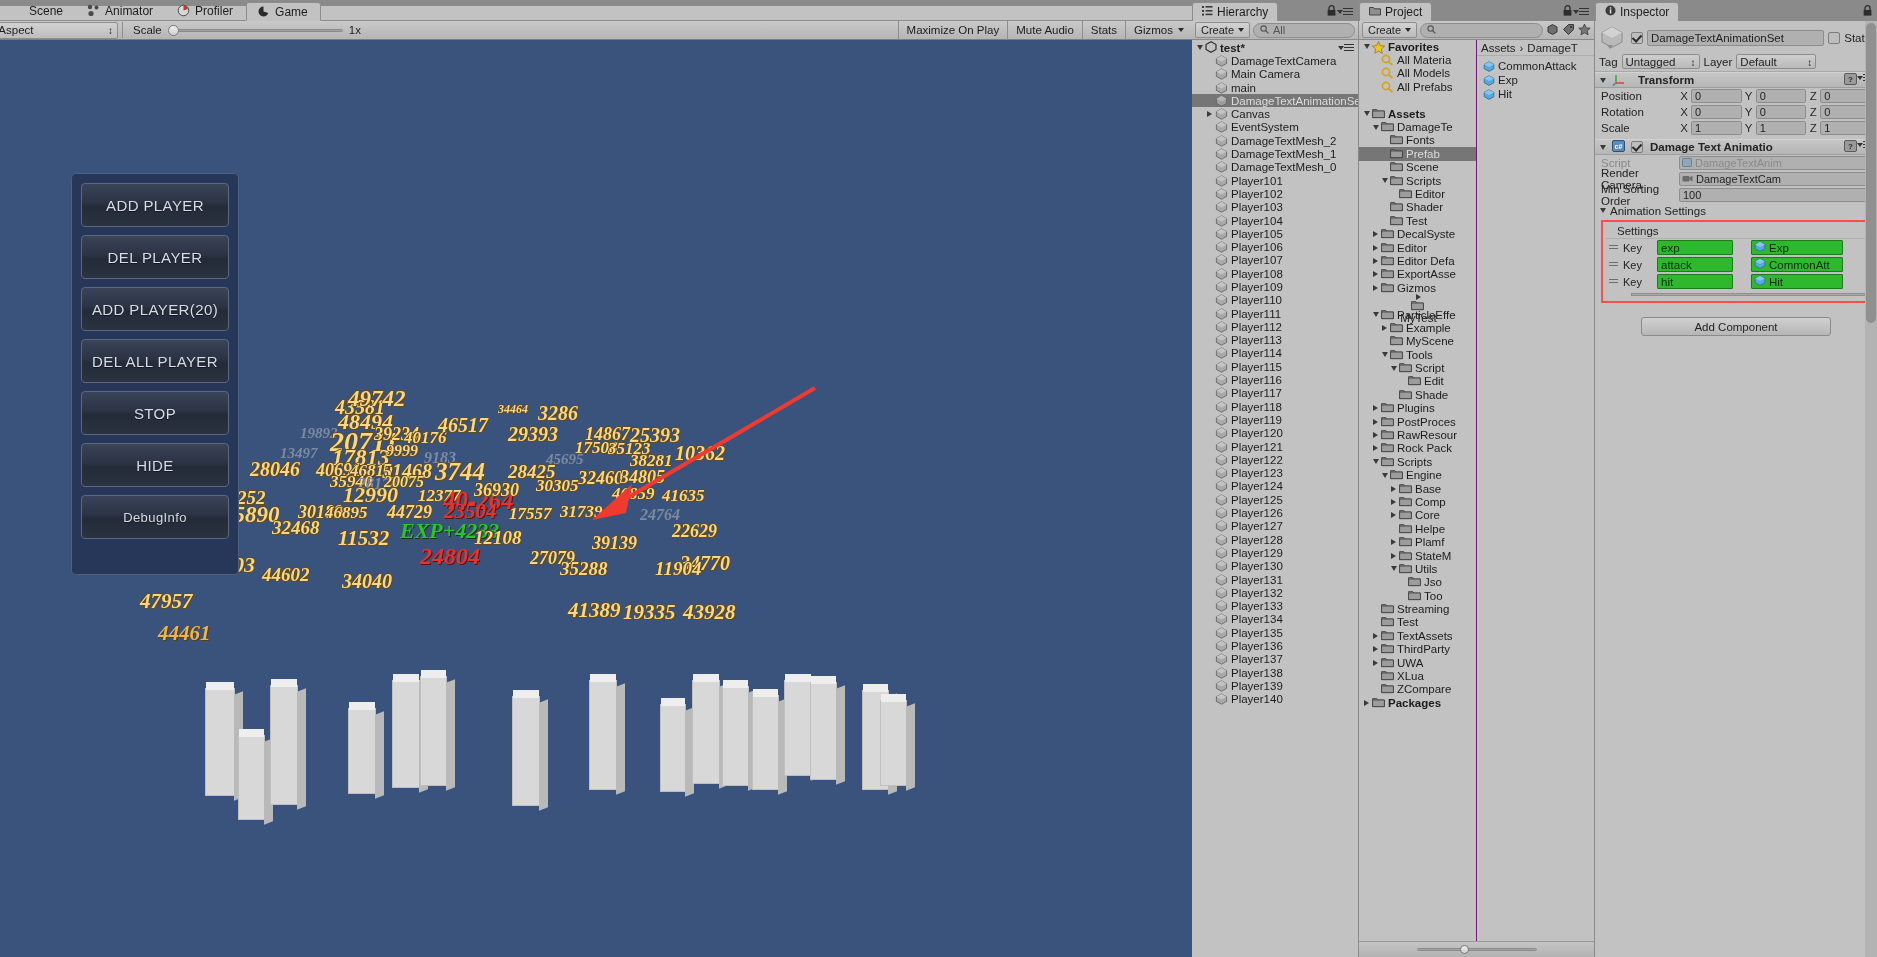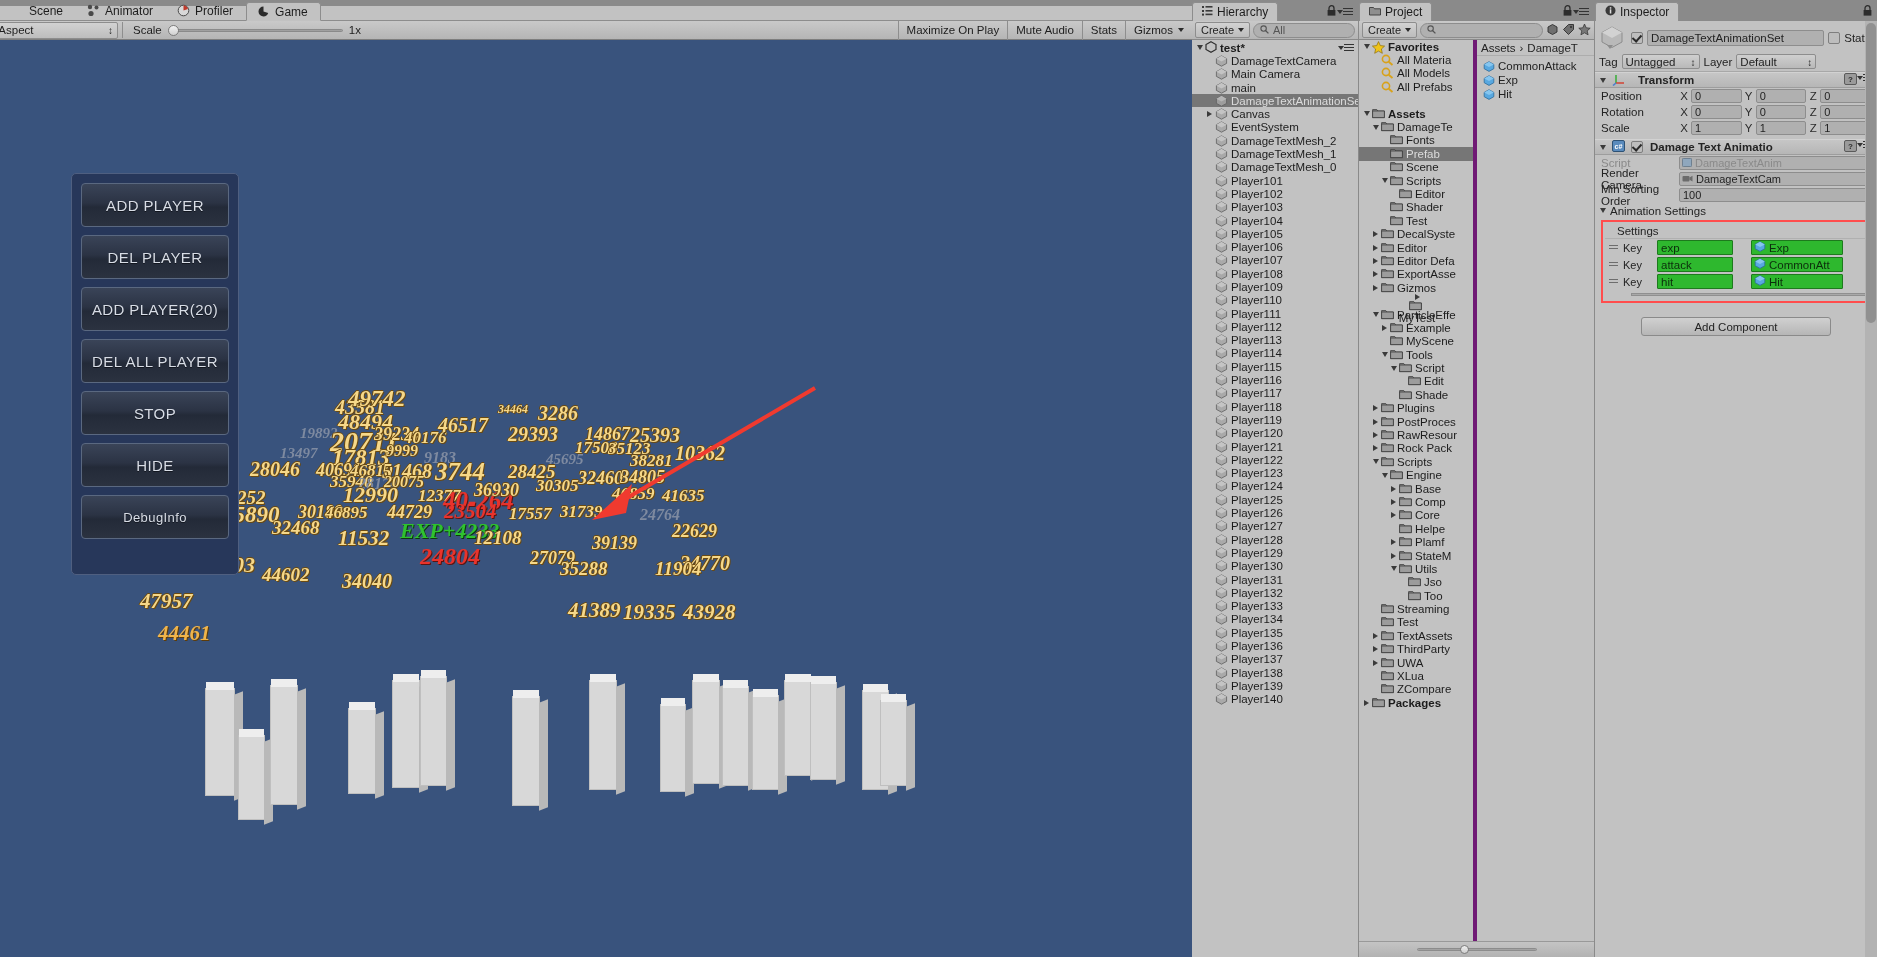--- a/index.html
+++ b/index.html
@@ -128,21 +128,21 @@
   .arrowtog.r::before { content:""; border-top:3.5px solid transparent; border-bottom:3.5px solid transparent; border-left:5px solid #3a3a3a; }
   .arrowtog.d::before { content:""; border-left:3.5px solid transparent; border-right:3.5px solid transparent; border-top:5px solid #3a3a3a; }
 
   .gicon { width:13px;height:12px;flex:none;margin-right:3px;display:inline-block; }
 
   .hierarchy { width: 167px; border-right: 1px solid #8a8a8a; }
 
   
   .project { width: 236px; border-right: 1px solid #8a8a8a; }
   .project-body { flex:1; display:flex; overflow:hidden; }
-  .proj-left { width: 118px; border-right: 4px solid #701a75; overflow:hidden; }
+  .proj-left { width: 118px; border-right: 1px solid #701a75; overflow:hidden; }
   .proj-right { flex: 1; background: #c2c2c2; }
   .breadcrumb { height: 16px; display:flex; align-items:center; gap:4px; padding-left: 4px; font-size: 11.5px; border-bottom: 1px solid #adadad; }
   .proj-item { height: 14px; display:flex; align-items:center; gap:4px; font-size:11.5px; padding-left: 6px; }
   .prefab-ico { width:11px;height:11px; flex:none; }
   .proj-footer { height: 16px; background: linear-gradient(#c4c4c4,#b2b2b2); border-top: 1px solid #999; display:flex; align-items:center; justify-content:center; }
   .proj-footer .strack { width: 120px; height: 3px; background:#a2a2a2; border:1px solid #8c8c8c; border-radius:2px; position:relative;}
   .proj-footer .sknob { position:absolute; left: 42px; top:-4px; width:9px;height:9px;border-radius:50%;background:linear-gradient(#efefef,#cfcfcf);border:1px solid #7d7d7d;}
 
   
   .inspector { width: 282px; }

